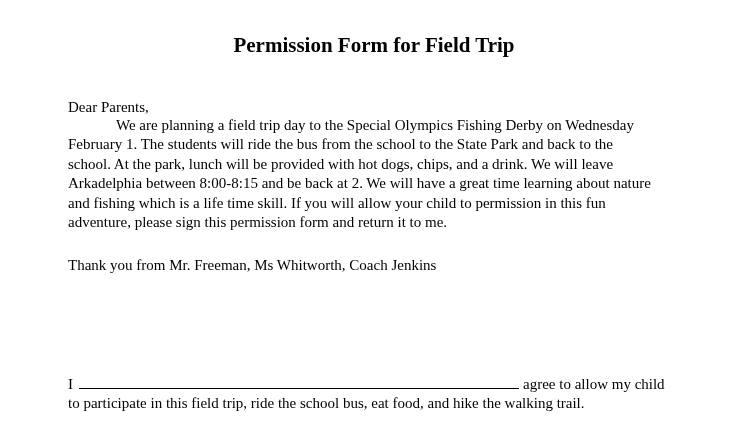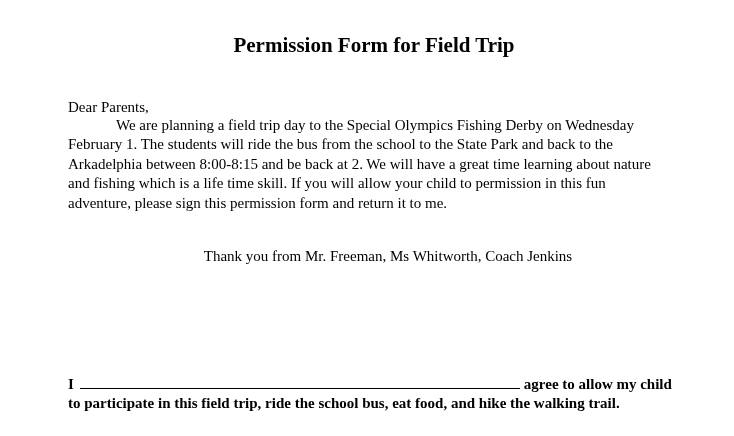--- a/index.html
+++ b/index.html
@@ -32,42 +32,43 @@
       width: 640px;
       font-size: 15px;
       line-height: 19.4px;
       margin: 0;
       white-space: nowrap;
     }
     .greeting { top: 98px; }
     .body-para { top: 116px; }
     .body-para .line { display: block; }
     .body-para .line.first { text-indent: 48px; }
-    .thanks { top: 247px; text-align: center; }
+    .thanks { top: 256px; }
     .consent { top: 375px; }
-    .consent .line { display: block; font-weight: bold; }
+    .consent .line { display: block; }
     .sig-line {
       display: inline-block;
       width: 440px;
       border-bottom: 1px solid #000;
       height: 13px;
       vertical-align: baseline;
       margin: 0 4px 0 6px;
     }
   </style>
 </head>
 <body>
 
 <h1 class="title">Permission Form for Field Trip</h1>
 
 <p class="text greeting">Dear Parents,</p>
 
 <div class="text body-para">
   <span class="line first">We are planning a field trip day to the Special Olympics Fishing Derby on Wednesday</span>
   <span class="line">February 1. The students will ride the bus from the school to the State Park and back to the</span>
+  <span class="line">school. At the park, lunch will be provided with hot dogs, chips, and a drink. We will leave</span>
   <span class="line">Arkadelphia between 8:00-8:15 and be back at 2. We will have a great time learning about nature</span>
   <span class="line">and fishing which is a life time skill. If you will allow your child to permission in this fun</span>
   <span class="line">adventure, please sign this permission form and return it to me.</span>
 </div>
 
 <p class="text thanks">Thank you from Mr. Freeman, Ms Whitworth, Coach Jenkins</p>
 
 <div class="text consent">
   <span class="line"><span>I</span><span class="sig-line"></span><span>agree to allow my child</span></span>
   <span class="line">to participate in this field trip, ride the school bus, eat food, and hike the walking trail.</span>

